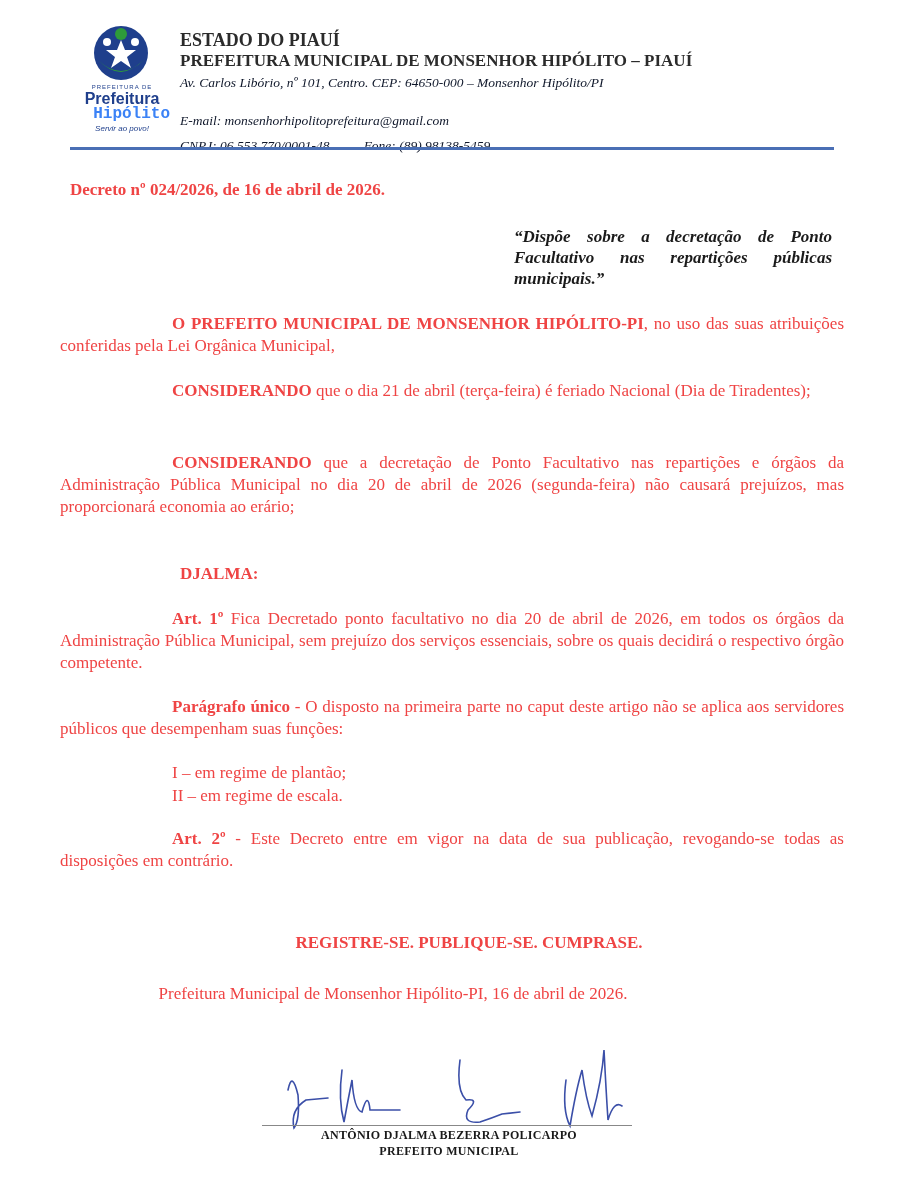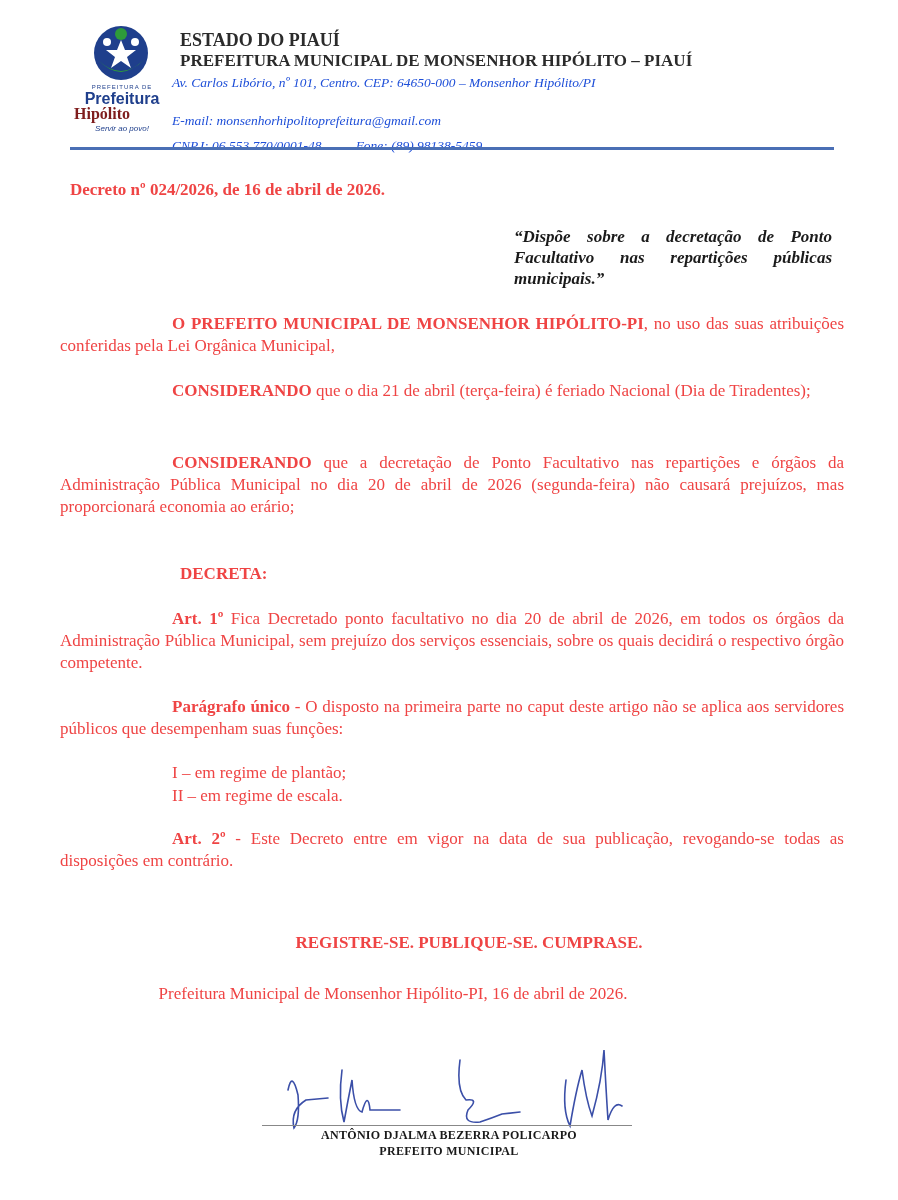--- a/index.html
+++ b/index.html
@@ -6,26 +6,26 @@
   body {
     width: 898px; height: 1200px; position: relative; overflow: hidden;
     font-family: "Liberation Serif", "DejaVu Serif", serif; color: #1a1a1a;
   }
   .abs { position: absolute; }
   
   .logo { left: 70px; top: 20px; width: 100px; height: 120px; }
   .logo .star-circle { position: absolute; left: 20px; top: 0; width: 62px; height: 62px; }
   .logo .prefeitura { position: absolute; left: 8px; top: 64px; width: 88px; text-align: center; font-family: "Liberation Sans", sans-serif; font-size: 6px; letter-spacing: 1px; color: #1f3f8c; }
   .logo .name1 { position: absolute; left: 4px; top: 71px; width: 96px; text-align: center; font-family: "Liberation Sans", sans-serif; font-weight: bold; font-size: 16px; color: #1f3f8c; line-height: 16px; }
-  .logo .name2 { position: absolute; left: 4px; top: 86px; width: 96px; text-align: left; font-family: Liberation Serif, serif; font-weight: bold; font-size: 16px; color: #7f1d1d; line-height: 16px; }
+  .logo .name2 { position: absolute; left: 4px; top: 86px; width: 96px; text-align: right; font-family: Liberation Mono, monospace; font-weight: bold; font-size: 16px; color: #3b82f6; line-height: 16px; }
   .logo .slogan { position: absolute; left: 4px; top: 104px; width: 96px; text-align: center; font-family: "Liberation Sans", sans-serif; font-style: italic; font-size: 8px; color: #1f3f8c; }
 
   .hdr-title1 { left: 180px; top: 30px; font-weight: bold; font-size: 18px; color: #2b2b2b; }
   .hdr-title2 { left: 180px; top: 51px; font-weight: bold; font-size: 17px; color: #2b2b2b; }
-  .hdr-line { left: 172px; font-style: italic; font-size: 13.5px; color: #1d4ed8; text-align: center; }
+  .hdr-line { left: 180px; font-style: italic; font-size: 13.5px; color: #0f172a; text-align: center; }
   .hdr-line.l1 { top: 75px; }
   .hdr-line.l2 { top: 94px; margin-top: 44px; }
   .hdr-line.l3 { top: 113px; }
   .hdr-line .fone { margin-left: 34px; }
 
   .rule { left: 70px; top: 147px; width: 764px; height: 3px; background: #4a6fb5; }
 
   .p { font-size: 17px; line-height: 22px; color: #ef4444; }
   .b { font-weight: bold; }
   .decree-title { left: 70px; top: 179px; }
@@ -85,21 +85,21 @@
 </div>
 
 <div class="abs p block indent para2">
   <span class="b">CONSIDERANDO</span><span> que o dia 21 de abril (terça-feira) é feriado Nacional (Dia de Tiradentes);</span>
 </div>
 
 <div class="abs p block indent para3">
   <span class="b">CONSIDERANDO</span><span> que a decretação de Ponto Facultativo nas repartições e órgãos da Administração Pública Municipal no dia 20 de abril de 2026 (segunda-feira) não causará prejuízos, mas proporcionará economia ao erário;</span>
 </div>
 
-<div class="abs p b decreta">DECRETA:</div>
+<div class="abs p b decreta">DJALMA:</div>
 
 <div class="abs p block indent art1">
   <span class="b">Art. 1º</span><span> Fica Decretado ponto facultativo no dia 20 de abril de 2026, em todos os órgãos da Administração Pública Municipal, sem prejuízo dos serviços essenciais, sobre os quais decidirá o respectivo órgão competente.</span>
 </div>
 
 <div class="abs p block indent par-unico">
   <span class="b">Parágrafo único</span><span> - O disposto na primeira parte no caput deste artigo não se aplica aos servidores públicos que desempenham suas funções:</span>
 </div>
 
 <div class="abs p inc1">I – em regime de plantão;</div>

